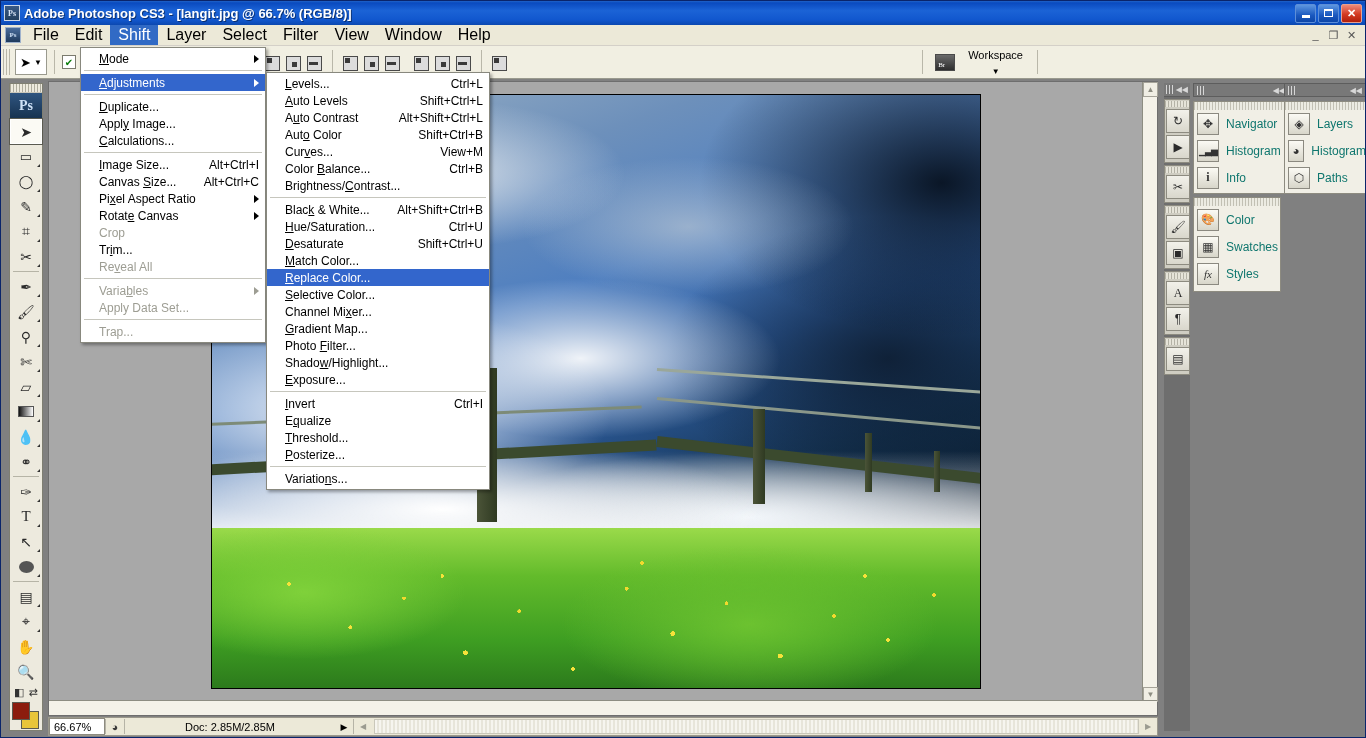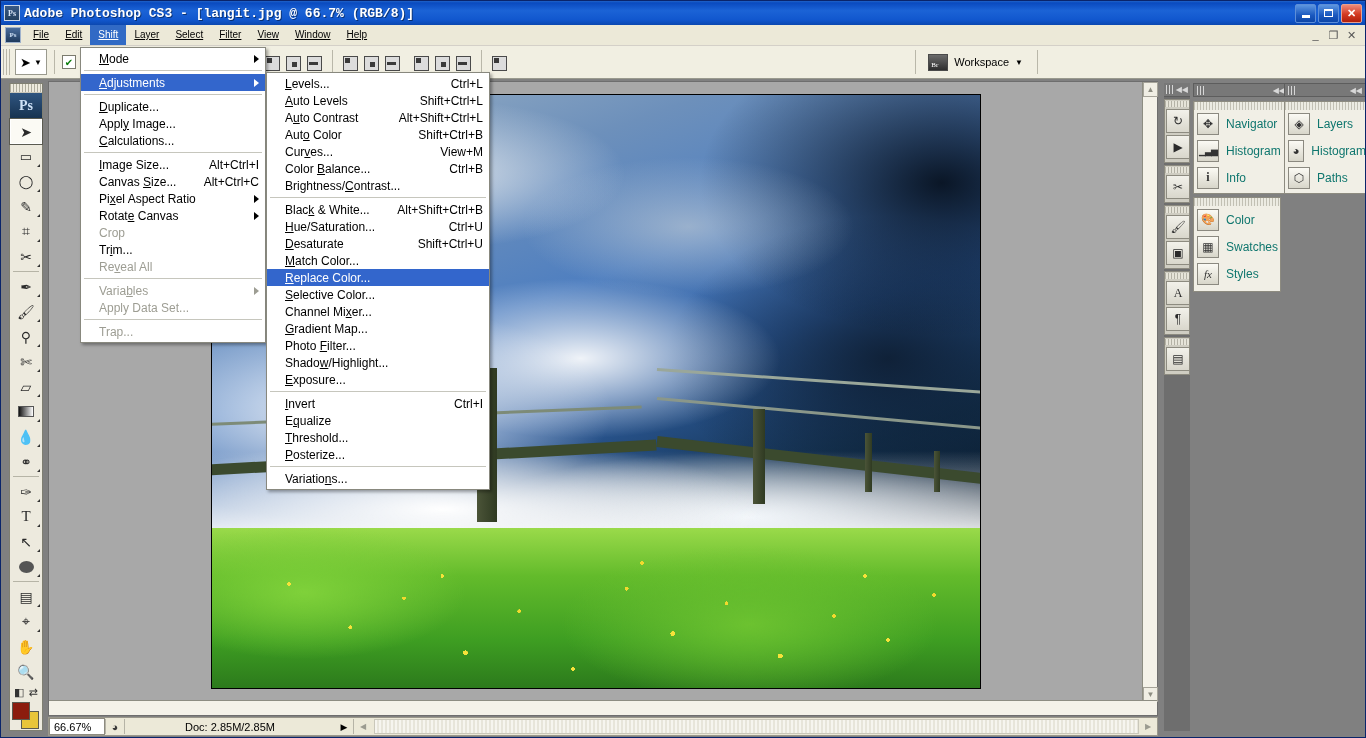--- a/index.html
+++ b/index.html
@@ -31,21 +31,20 @@
     border: 1px solid #cfd8e6;
     color: #d8e4f5; font-size: 8px; font-weight: bold;
     display:flex; align-items:center; justify-content:center;
     font-family: "Liberation Serif", serif;
   }
   #titlebar .title-text {
     color: #ffffff; font-size: 13px; font-weight: bold;
     text-shadow: 1px 1px 0 rgba(0,0,0,0.45);
     letter-spacing: 0px;
     white-space: nowrap;
-    font-family: Liberation Mono, monospace;
   }
   #titlebar .winbtns { margin-left: auto; display: flex; gap: 2px; padding-right: 3px; }
   .winbtn {
     width: 21px; height: 19px;
     border: 1px solid #5d8ed8;
     border-radius: 2px;
     display:flex; align-items:center; justify-content:center;
     color: #fff; font-size: 11px; font-weight: bold;
     background: linear-gradient(180deg,#5d96e0,#1a58bf 60%,#0d46a8);
   }
@@ -60,22 +59,22 @@
   }
   #menubar .ps-mini {
     width: 16px; height: 16px; margin: 0 4px 0 4px;
     background: linear-gradient(180deg,#4a6d9c,#1f3a5c);
     border: 1px solid #9fb2cc;
     color: #cfe0f5; font-size: 7px; font-weight: bold;
     display:flex; align-items:center; justify-content:center;
     font-family: "Liberation Serif", serif;
   }
   .menu-item {
-    padding: 3px 8px 4px 8px; font-size: 10px; color: #000;
-    cursor: default; white-space: nowrap; line-height: 13px; text-decoration: underline;
+    padding: 3px 8px 4px 8px; font-size: 16px; color: #000;
+    cursor: default; white-space: nowrap; line-height: 13px;
   }
   .menu-item.active { background: #316ac5; color: #ffffff; }
   #menubar .mdibtns { margin-left:auto; display:flex; gap:3px; padding-right:6px; color:#3a3a3a; }
   .mdibtn { width:15px; height:14px; display:flex; align-items:center; justify-content:center; font-size:11px; color:#555; }
 
   
   #optionsbar {
     position: absolute; left: 0; top: 45px; width: 1364px; height: 33px;
     background: #f1efe2;
     border-bottom: 1px solid #9a9a8e;
@@ -332,21 +331,21 @@
     <div class="align-ico v3"></div>
     <span style="width:8px"></span>
     <div class="align-ico"></div>
     <div class="align-ico v2"></div>
     <div class="align-ico v3"></div>
     <div class="opt-sep"></div>
     <div class="align-ico"></div>
     <div style="flex:1"></div>
     <div class="opt-sep" style="margin-right:12px;"></div>
     <div class="br-icon">Br</div>
-    <div class="workspace-btn" style="margin-left:6px;">
+    <div class="workspace-btn" style="margin-left:13px;flex-direction:column;">
       <span>Workspace</span>
       <span style="font-size:8px;">▼</span>
     </div>
     <div class="opt-sep" style="margin-left:14px;"></div>
     <div style="width:320px"></div>
   </div>
 
   <div id="toolbox">
     <div class="tb-grip"></div>
     <div class="ps-hdr">Ps</div>

